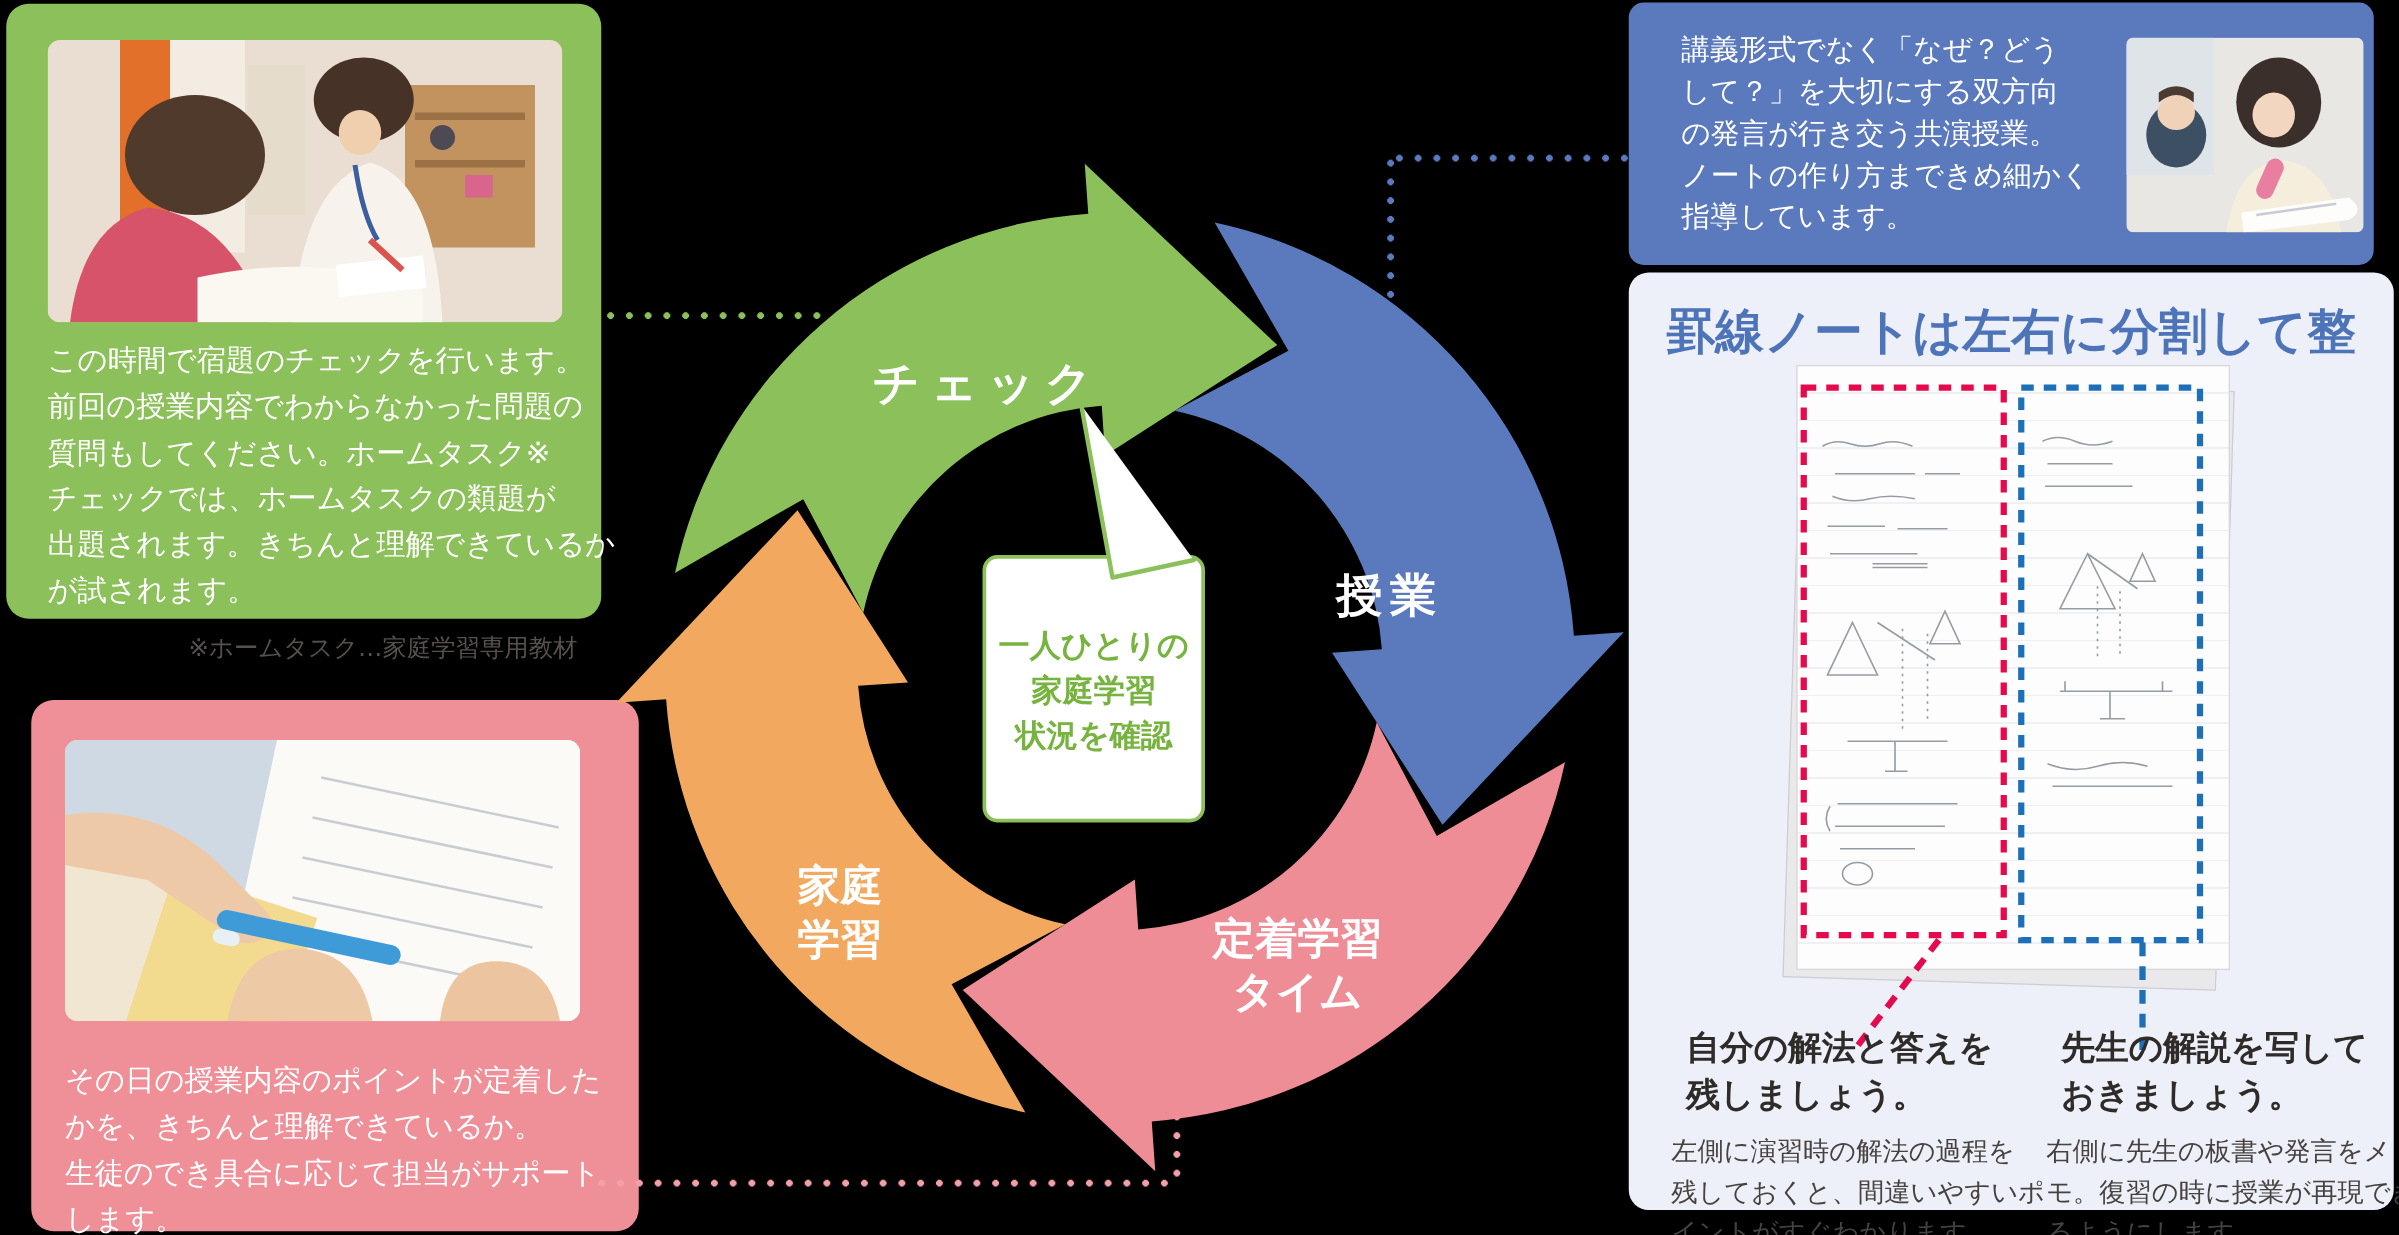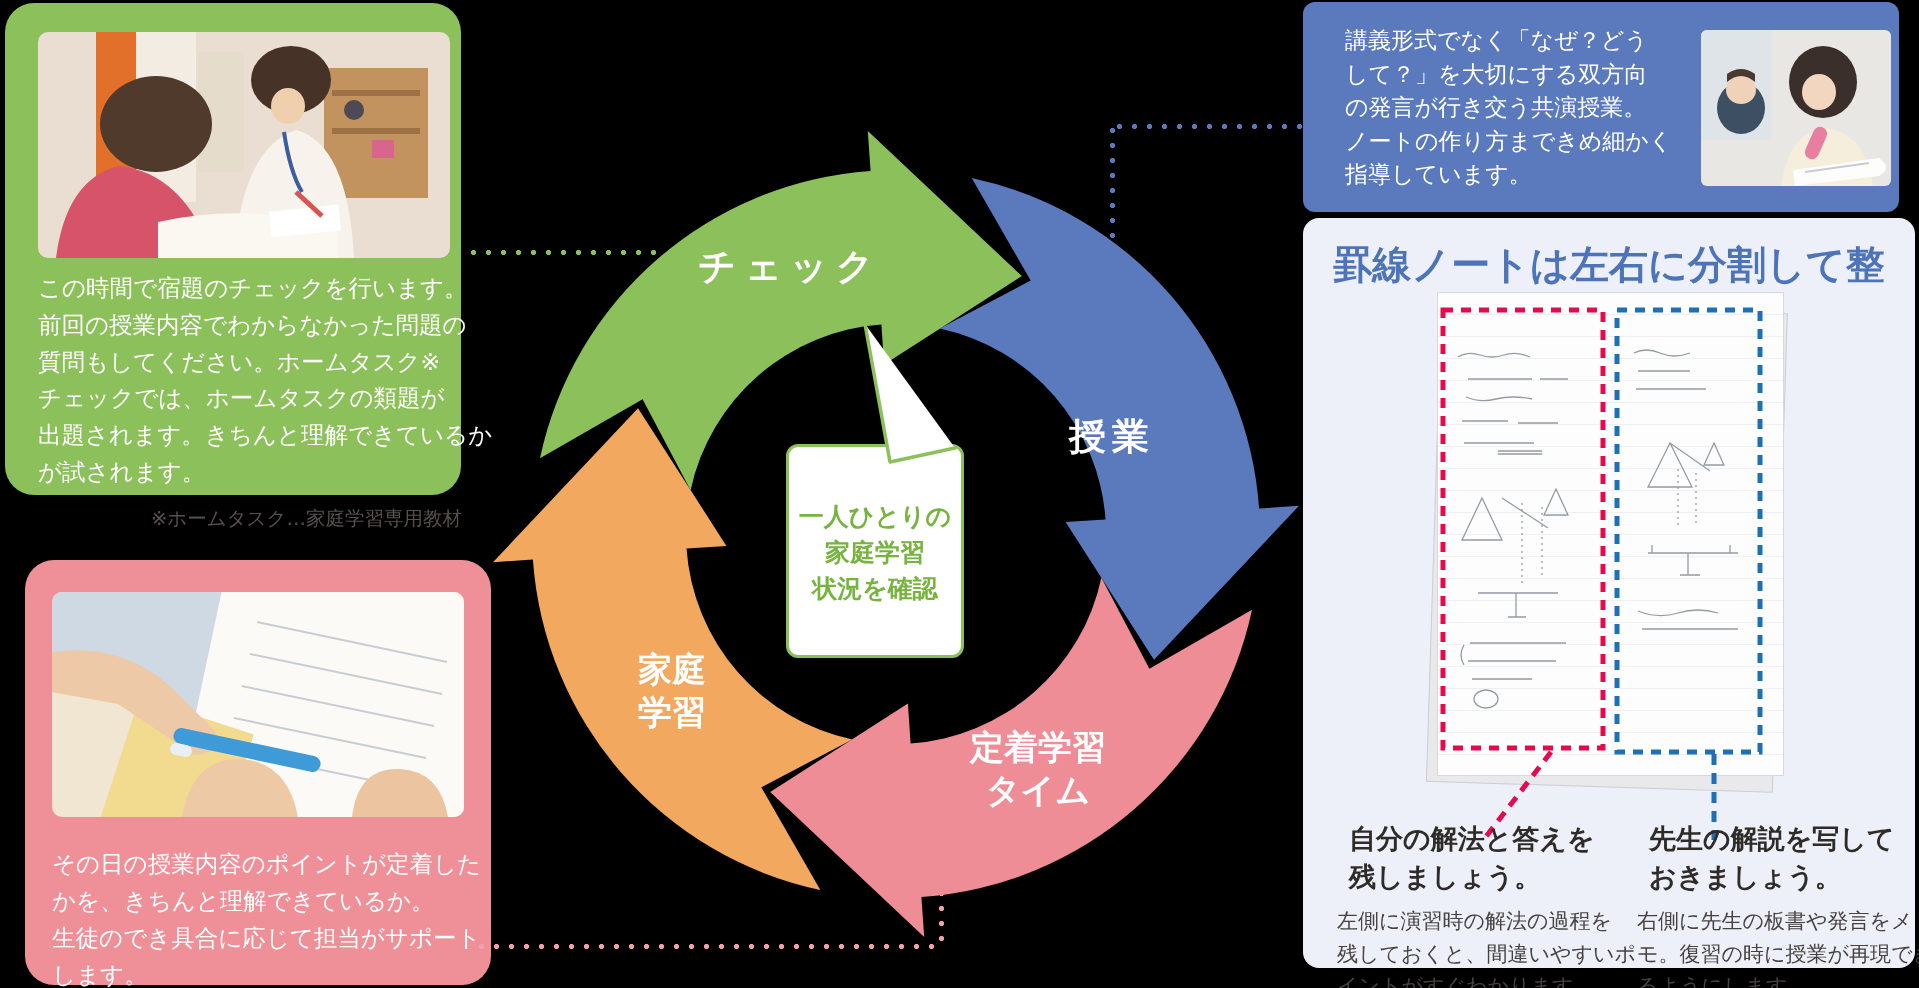--- a/index.html
+++ b/index.html
@@ -5,30 +5,30 @@
   :root{
     --background:#000000; --green:#8cc05a; --orange:#f2a95f; --blue:#5b7abd;
     --pink:#ef9098; --pink-arrow:#ee8d96; --panel-bg:#edf0f8; --headline-blue:#4d74b8;
     --bubble-text-green:#76b43f; --footnote-text:#57504d; --heading-text:#2f2b28;
     --body-text:#474240; --red-dash:#e50a4e; --blue-dash:#1d6fb8;
   }
   html,body{margin:0;padding:0;}
   body{background:var(--background);font-family:"DejaVu Sans","Liberation Sans",sans-serif;}
   #stage{position:relative;width:1919px;height:988px;background:var(--background);overflow:hidden;}
   .abs{position:absolute;}
-  .box{border-radius:29px;}
+  .box{border-radius:18px;padding-left:20px;}
   .photo{border-radius:10px;overflow:hidden;}
   .photo svg{display:block;width:100%;height:100%;}
   .wtxt{color:#fff;}
   .line{white-space:nowrap;}
   .dots-h{background-image:radial-gradient(circle, var(--dc) 0 2.5px, transparent 2.9px);
           background-size:15px 7px;background-repeat:repeat-x;height:7px;}
   .dots-v{background-image:radial-gradient(circle, var(--dc) 0 2.5px, transparent 2.9px);
           background-size:7px 15px;background-repeat:repeat-y;width:7px;}
-  .cycle-label{color:#fff;font-weight:bold;text-align:center;}
+  .cycle-label{color:#fff;font-weight:bold;text-align:center;margin-top:40px;}
   .panel-col .heading{font-weight:bold;color:var(--heading-text);font-size:27px;line-height:38px;margin-left:12px;}
   .panel-col .body{color:var(--body-text);font-size:21px;line-height:32.5px;margin-top:9px;}
 </style>
 </head>
 <body>
 
 <div id="stage">
 
   <div class="abs box" style="left:5px;top:3px;width:456px;height:492px;background:var(--green);">
     <div class="abs photo" style="left:33px;top:29px;width:412px;height:226px;">
@@ -101,21 +101,21 @@
 
   <svg id="cycle-svg" class="abs" style="left:480px;top:120px;" width="832" height="832" viewBox="480 120 832 832">
       <path d="M540.0,458.3 A364,364 0 0 1 870.6,170.9 L867.8,131.0 L1021.8,276.0 L884.1,364.4 L881.4,324.5 A210,210 0 0 0 690.6,490.3 L642.6,399.3 Z" fill="#8cc05a"></path>
       <path d="M971.7,178.0 A364,364 0 0 1 1259.1,508.6 L1299.0,505.8 L1154.0,659.8 L1065.6,522.1 L1105.5,519.4 A210,210 0 0 0 939.7,328.6 L1030.7,280.6 Z" fill="#5b7abd"></path>
       <path d="M1252.0,609.7 A364,364 0 0 1 921.4,897.1 L924.2,937.0 L770.2,792.0 L907.9,703.6 L910.6,743.5 A210,210 0 0 0 1101.4,577.7 L1149.4,668.7 Z" fill="#ee8d96"></path>
       <path d="M820.3,890.0 A364,364 0 0 1 532.9,559.4 L493.0,562.2 L638.0,408.2 L726.4,545.9 L686.5,548.6 A210,210 0 0 0 852.3,739.4 L761.3,787.4 Z" fill="#f2a95f"></path>
     </svg>
 
   <div class="abs cycle-label" style="left:655px;top:242px;width:270px;font-size:37px;letter-spacing:8px;">チェック</div>
   <div class="abs cycle-label" style="left:1027px;top:412px;width:170px;font-size:37px;letter-spacing:6px;">授業</div>
-  <div class="abs cycle-label" style="left:908px;top:726px;width:260px;font-size:34px;line-height:43px;">
+  <div class="abs cycle-label" style="left:908px;top:690px;width:260px;font-size:34px;line-height:43px;">
     <div class="line">定着学習</div>
     <div class="line">タイム</div>
   </div>
   <div class="abs cycle-label" style="left:592px;top:648px;width:160px;font-size:34px;line-height:43px;">
     <div class="line">家庭</div>
     <div class="line">学習</div>
   </div>
 
   <div class="abs" style="left:786px;top:444px;width:178px;height:214px;background:#fff;border:3.5px solid var(--green);
               border-radius:12px;z-index:3;box-sizing:border-box;text-align:center;

